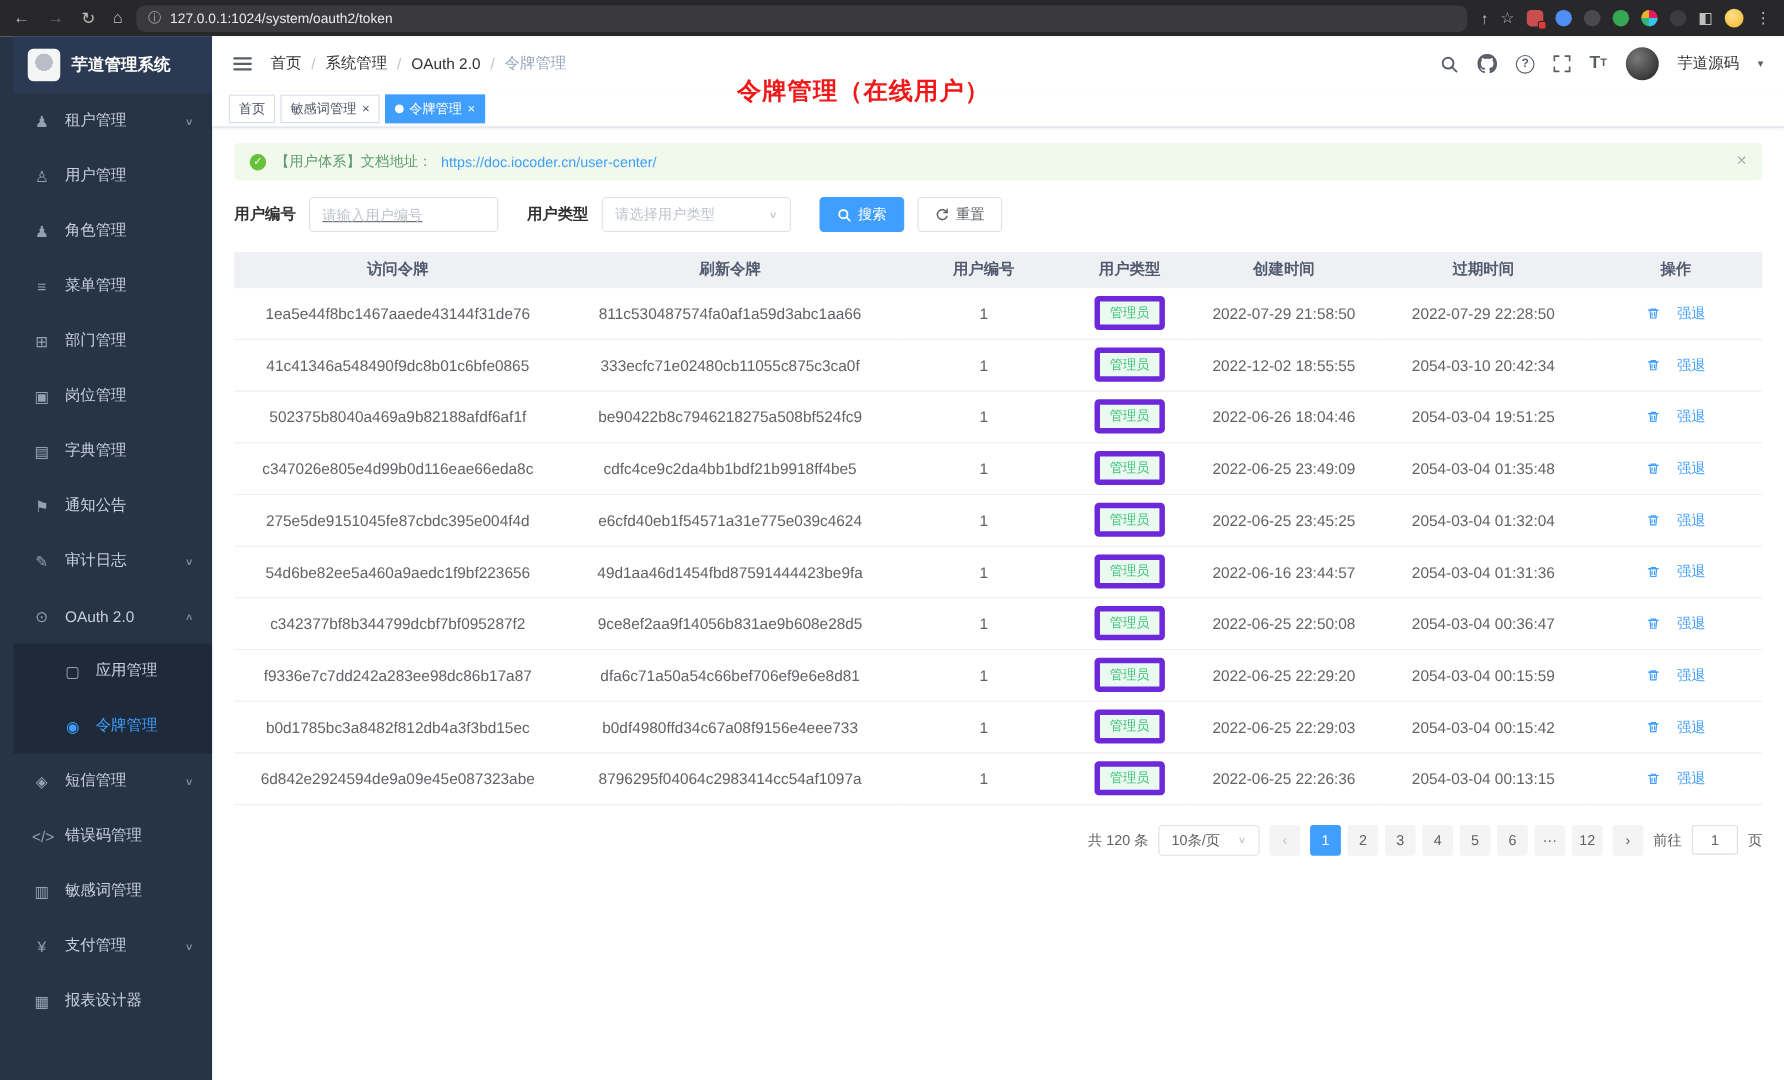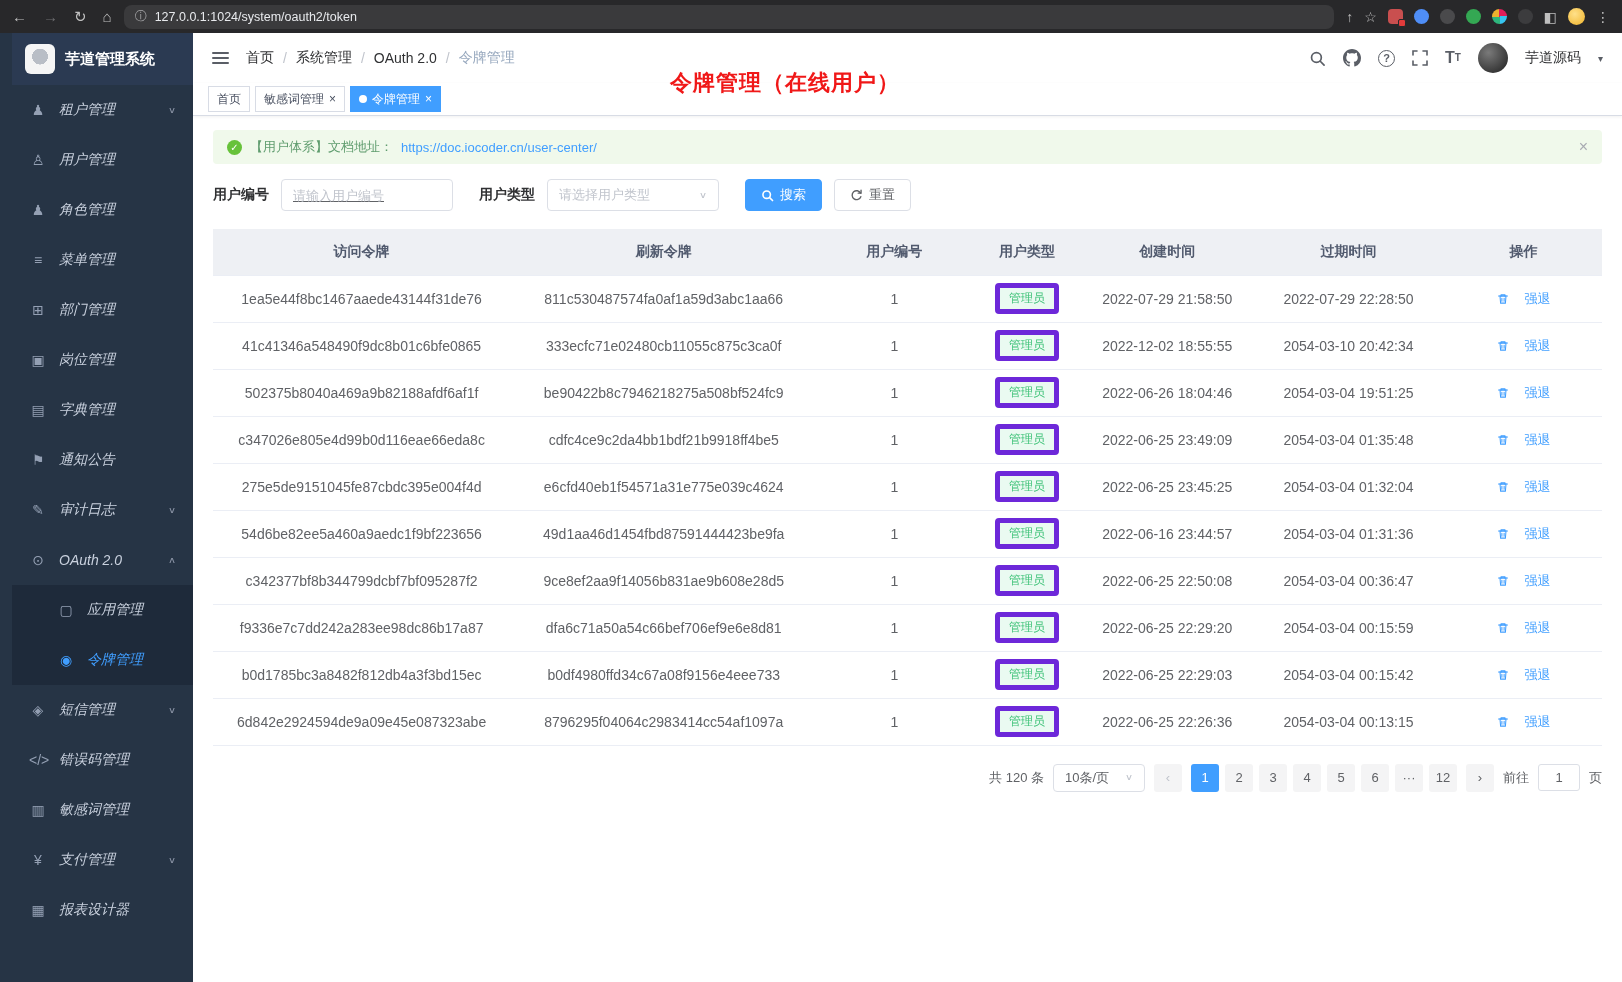--- a/index.html
+++ b/index.html
@@ -35,21 +35,21 @@
 
   
   .app{display:flex;height:949px;}
   .sidebar{width:193px;flex-shrink:0;background:var(--sidebar-bg);display:flex;flex-direction:column;overflow:hidden;padding-left:12px;}
   .logo-row{height:52px;display:flex;align-items:center;gap:10px;padding:0 13px;background:#2b3a52;flex-shrink:0;}
   .logo-img{width:30px;height:30px;border-radius:6px;background:#f5f5f5 radial-gradient(circle at 50% 42%,#b9bec6 0 34%,transparent 35%);flex-shrink:0;}
   .logo-title{color:#fff;font-size:15px;font-weight:700;white-space:nowrap;}
   .menu{flex:1;overflow:hidden;}
   .menu-item{height:50px;display:flex;align-items:center;gap:12px;padding:0 17px;font-size:14px;color:#c9d1de;cursor:pointer;white-space:nowrap;}
   .mi-icon{width:18px;flex-shrink:0;text-align:center;color:#94a0b4;font-size:14px;}
-  .mi-label{flex:1;font-style:italic;}
+  .mi-label{flex:1;}
   .mi-chevron{color:#8a93a5;font-size:11px;transform:scaleY(.8);}
   .submenu{background:#1e2a3a;}
   .submenu-item{height:50px;display:flex;align-items:center;gap:12px;padding:0 17px 0 45px;font-size:14px;color:#c9d1de;cursor:pointer;white-space:nowrap;}
   .submenu-item.active,.submenu-item.active .mi-icon{color:var(--accent);}
 
   .main{flex:1;min-width:0;display:flex;flex-direction:column;background:#fff;position:relative;}
 
   
   .topbar{height:50px;display:flex;align-items:center;gap:17px;padding:0 19px;background:#fff;}
   .hamburger{width:17px;display:inline-flex;flex-direction:column;gap:3px;cursor:pointer;}
@@ -86,21 +86,21 @@
   .filters label{font-size:14px;font-weight:700;color:#303133;}
   .f-input{width:172px;height:32px;border:1px solid #dcdfe6;border-radius:4px;padding:0 11px;font-size:13px;color:#606266;outline:none;text-decoration:underline;}
   .f-input::placeholder{color:#c0c4cc;}
   .f-select{width:172px;height:32px;border:1px solid #dcdfe6;border-radius:4px;display:flex;align-items:center;justify-content:space-between;padding:0 11px;font-size:13px;color:#c0c4cc;background:#fff;cursor:pointer;}
   .sel-caret{color:#c0c4cc;font-size:11px;transform:scaleY(.8);}
   .btn{height:32px;display:inline-flex;align-items:center;gap:6px;padding:0 15px;border-radius:4px;font-size:13px;cursor:pointer;border:1px solid transparent;}
   .btn.primary{background:var(--accent);border-color:var(--accent);color:#fff;margin-left:14px;}
   .btn.plain{background:#fff;border-color:#dcdfe6;color:#606266;}
 
   .data-table{width:100%;border-collapse:collapse;table-layout:fixed;font-size:14px;color:#606266;}
-  .data-table th{height:46px;background:#eef0f4;color:#515a6e;font-weight:700;font-size:14px;text-align:center;border-bottom:1px solid #ebeef5;}
+  .data-table th{height:32px;background:#eef0f4;color:#515a6e;font-weight:700;font-size:14px;text-align:center;border-bottom:1px solid #ebeef5;}
   .data-table td{height:47px;border-bottom:1px solid #ebeef5;text-align:center;white-space:nowrap;overflow:hidden;text-overflow:ellipsis;padding:0 4px;}
   .tag-success{display:inline-block;padding:3px 9px;background:#eafaf1;border:5px solid #6d28d9;color:#3ec278;border-radius:4px;font-size:12px;line-height:1.3;}
   .op-link{color:var(--accent);display:inline-flex;align-items:center;gap:16px;font-size:13px;cursor:pointer;text-decoration:none;text-align:center;}
   .op-icon{display:inline-flex;align-items:center;}
 
   .pagination{display:flex;align-items:center;justify-content:flex-end;gap:9px;margin-top:18px;font-size:13px;color:#606266;}
   .pages{display:inline-flex;gap:6px;}
   .page-btn{min-width:28px;height:28px;border:none;border-radius:3px;background:#f4f4f5;color:#606266;font-size:13px;cursor:pointer;display:inline-flex;align-items:center;justify-content:center;padding:0 6px;}
   .page-btn.active{background:var(--accent);color:#fff;}
   .page-btn.prev{color:#c0c4cc;}

